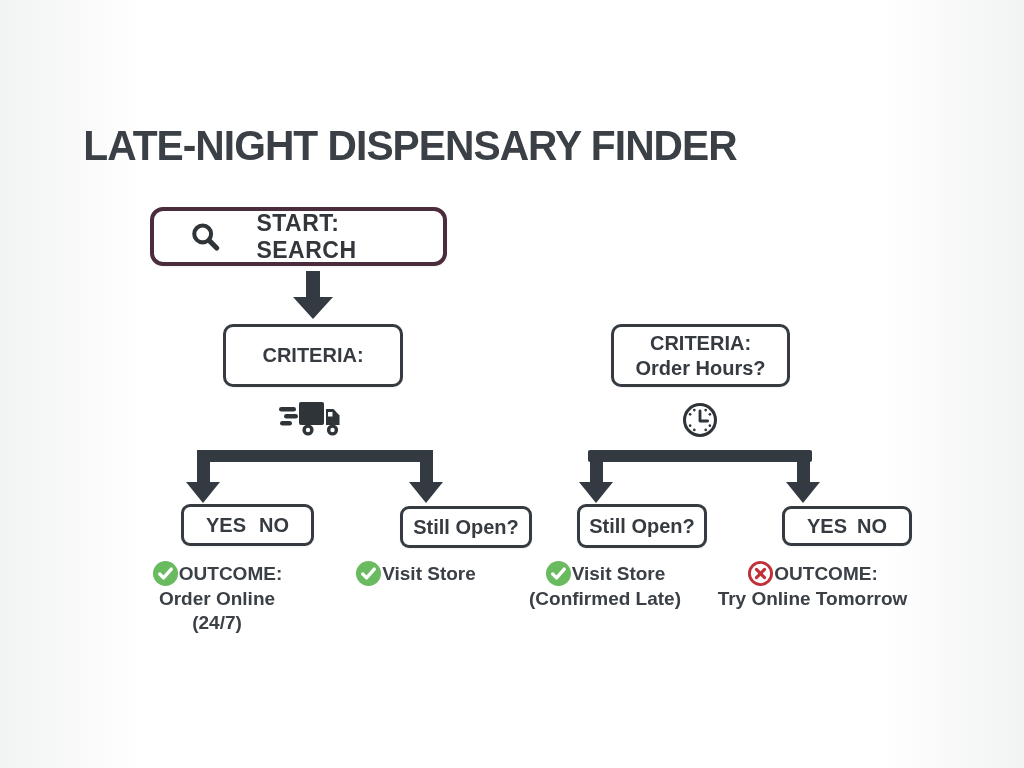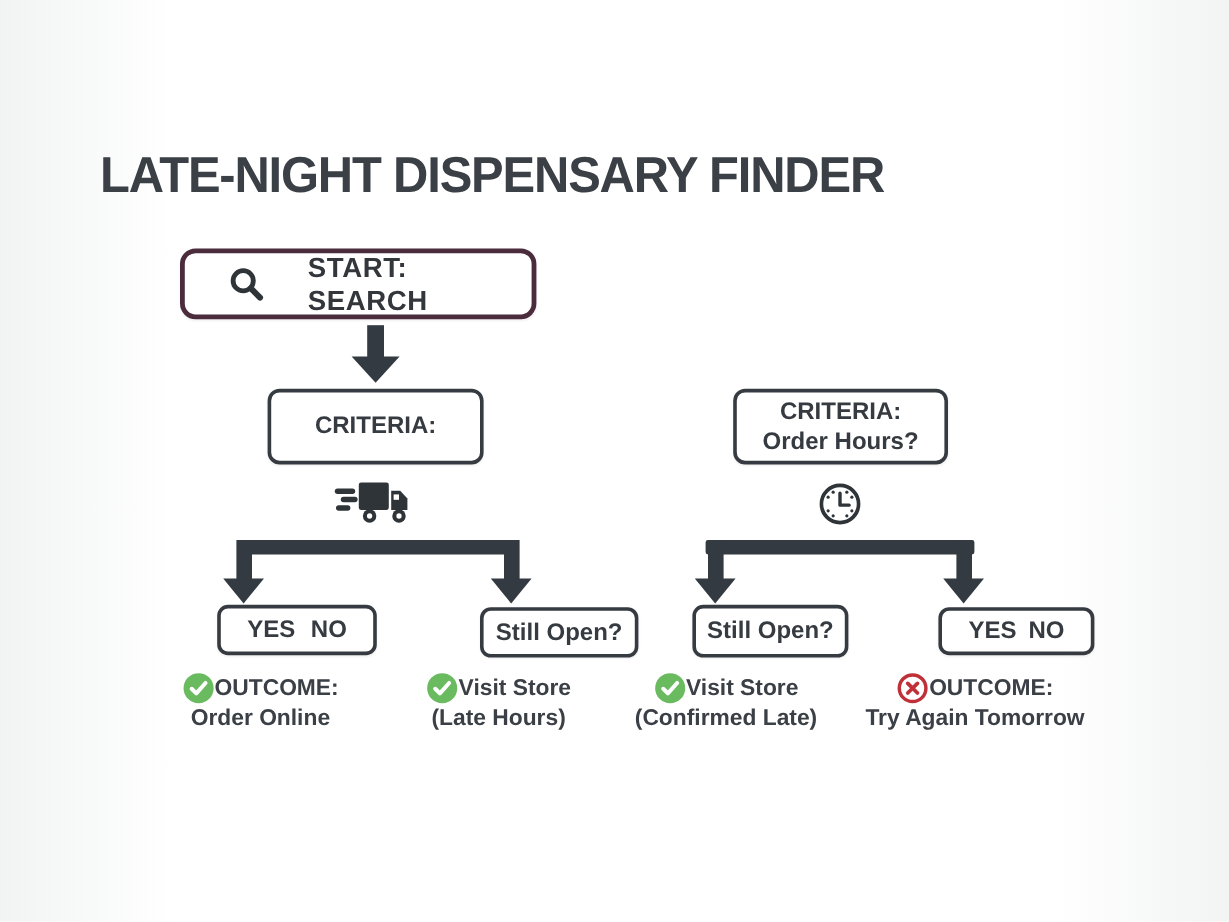--- a/index.html
+++ b/index.html
@@ -163,31 +163,31 @@
 
   <div class="outcome" style="left:128px;top:560px;width:178px;">
     <div class="row">
       <svg class="badge" viewBox="0 0 28 28">
         <circle cx="14" cy="14" r="13" fill="var(--green)"></circle>
         <path d="M8 14.5 l4 4 L20 9.5" fill="none" stroke="#ffffff" stroke-width="3.5" stroke-linecap="round" stroke-linejoin="round"></path>
       </svg>
       <span>OUTCOME:</span>
     </div>
     <div>Order Online</div>
+    <div>(24/7)</div>
   </div>
 
   <div class="outcome" style="left:333px;top:560px;width:165px;">
     <div class="row">
       <svg class="badge" viewBox="0 0 28 28">
         <circle cx="14" cy="14" r="13" fill="var(--green)"></circle>
         <path d="M8 14.5 l4 4 L20 9.5" fill="none" stroke="#ffffff" stroke-width="3.5" stroke-linecap="round" stroke-linejoin="round"></path>
       </svg>
       <span>Visit Store</span>
     </div>
-    <div>(Late Hours)</div>
   </div>
 
   <div class="outcome" style="left:515px;top:560px;width:180px;">
     <div class="row">
       <svg class="badge" viewBox="0 0 28 28">
         <circle cx="14" cy="14" r="13" fill="var(--green)"></circle>
         <path d="M8 14.5 l4 4 L20 9.5" fill="none" stroke="#ffffff" stroke-width="3.5" stroke-linecap="round" stroke-linejoin="round"></path>
       </svg>
       <span>Visit Store</span>
     </div>
@@ -196,16 +196,16 @@
 
   <div class="outcome" style="left:700px;top:560px;width:225px;">
     <div class="row">
       <svg class="badge" viewBox="0 0 28 28">
         <circle cx="14" cy="14" r="11.5" fill="#ffffff" stroke="var(--red)" stroke-width="3"></circle>
         <line x1="9.8" y1="9.8" x2="18.2" y2="18.2" stroke="var(--red)" stroke-width="3.2" stroke-linecap="round"></line>
         <line x1="18.2" y1="9.8" x2="9.8" y2="18.2" stroke="var(--red)" stroke-width="3.2" stroke-linecap="round"></line>
       </svg>
       <span>OUTCOME:</span>
     </div>
-    <div>Try Again Tomorrow</div>
+    <div>Try Online Tomorrow</div>
   </div>
 
 </div>
 
 </body></html>

